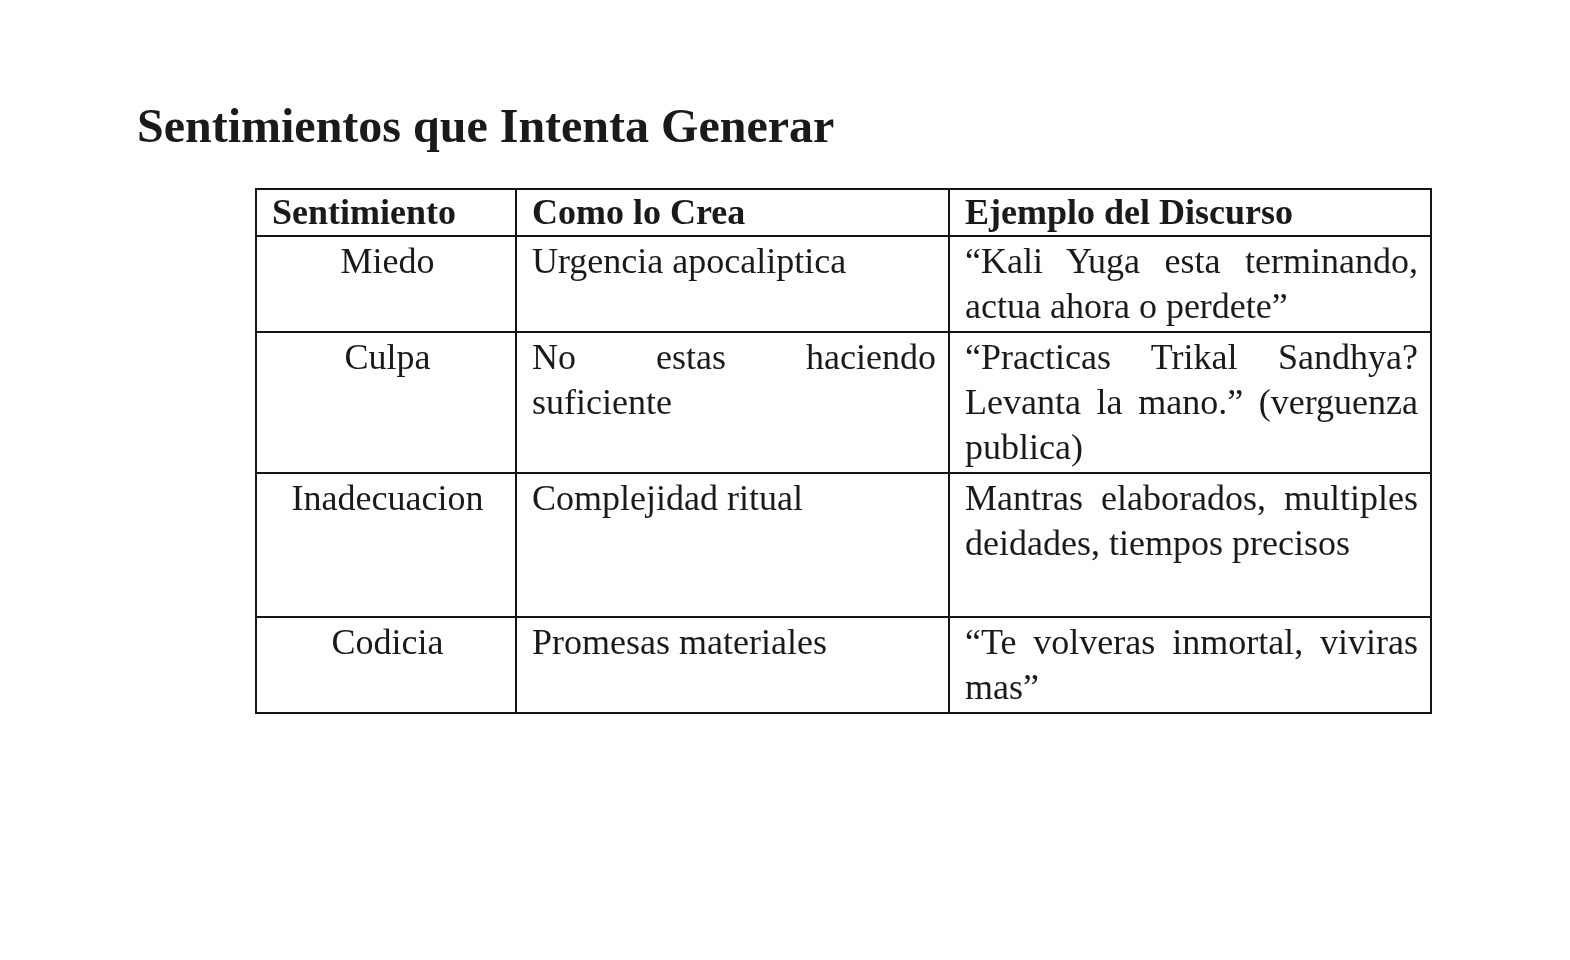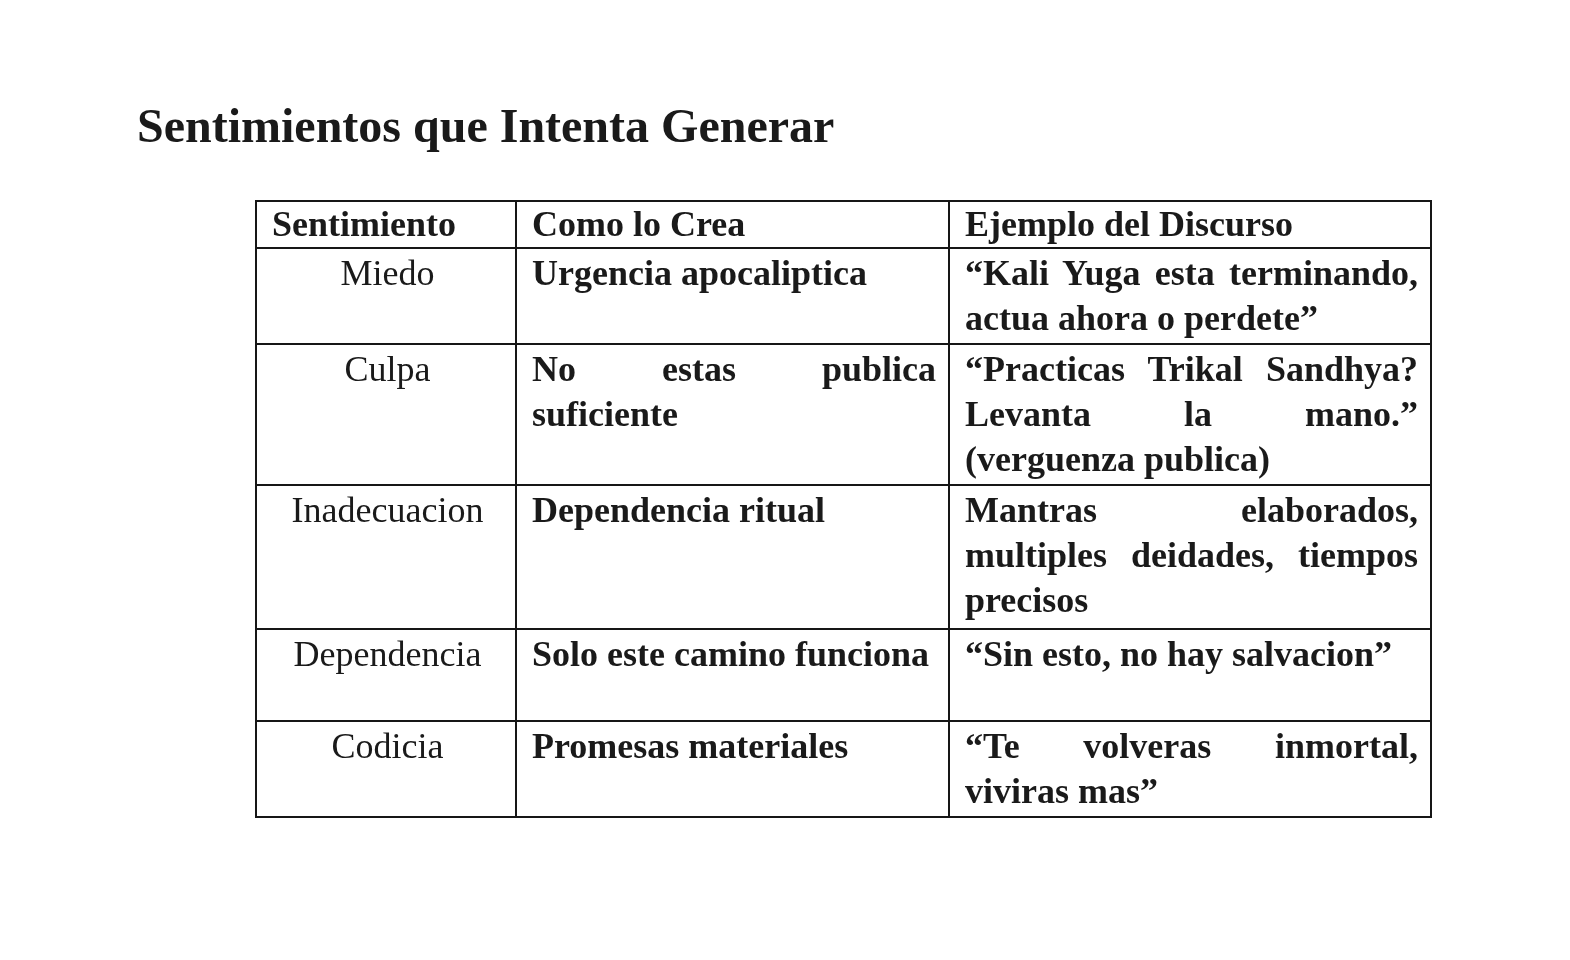--- a/index.html
+++ b/index.html
@@ -23,21 +23,21 @@
     line-height: 56px;
     font-weight: bold;
     letter-spacing: 0px;
     color: #1a1a1a;
     white-space: nowrap;
     margin-top: 40px;
   }
   .table-wrap {
     position: absolute;
     left: 255px;
-    top: 200px;
+    top: 188px;
   }
   table.data-table {
     border-collapse: collapse;
     table-layout: fixed;
     width: 1175px;
     background: #ffffff;
   }
   table.data-table col.c1 { width: 260px; }
   table.data-table col.c2 { width: 433px; }
   table.data-table col.c3 { width: 482px; }
@@ -52,21 +52,20 @@
   }
   table.data-table th {
     font-weight: bold;
     text-align: left;
     white-space: nowrap;
     padding-top: 0;
     padding-bottom: 0;
   }
   table.data-table td.cell-text {
     text-align: justify;
-    font-weight: bold;
   }
   table.data-table td.cell-label {
     text-align: center;
   }
   tr.row-h  { height: 45px; }
   tr.row-1  { height: 92px; }
   tr.row-2  { height: 137px; padding-left: 13px; }
   tr.row-3  { height: 144px; }
   tr.row-4  { height: 92px; }
   tr.row-5  { height: 90px; }
@@ -92,32 +91,27 @@
       </tr>
     </thead>
     <tbody>
       <tr class="row-1">
         <td class="cell-label">Miedo</td>
         <td class="cell-text">Urgencia apocaliptica</td>
         <td class="cell-text">“Kali Yuga esta terminando, actua ahora o perdete”</td>
       </tr>
       <tr class="row-2">
         <td class="cell-label">Culpa</td>
-        <td class="cell-text">No estas publica suficiente</td>
+        <td class="cell-text">No estas haciendo suficiente</td>
         <td class="cell-text">“Practicas Trikal Sandhya? Levanta la mano.” (verguenza publica)</td>
       </tr>
       <tr class="row-3">
         <td class="cell-label">Inadecuacion</td>
-        <td class="cell-text">Dependencia ritual</td>
+        <td class="cell-text">Complejidad ritual</td>
         <td class="cell-text">Mantras elaborados, multiples deidades, tiempos precisos</td>
-      </tr>
-      <tr class="row-4">
-        <td class="cell-label">Dependencia</td>
-        <td class="cell-text">Solo este camino funciona</td>
-        <td class="cell-text">“Sin esto, no hay salvacion”</td>
       </tr>
       <tr class="row-6">
         <td class="cell-label">Codicia</td>
         <td class="cell-text">Promesas materiales</td>
         <td class="cell-text">“Te volveras inmortal, viviras mas”</td>
       </tr>
     </tbody>
   </table>
 </div>
 

